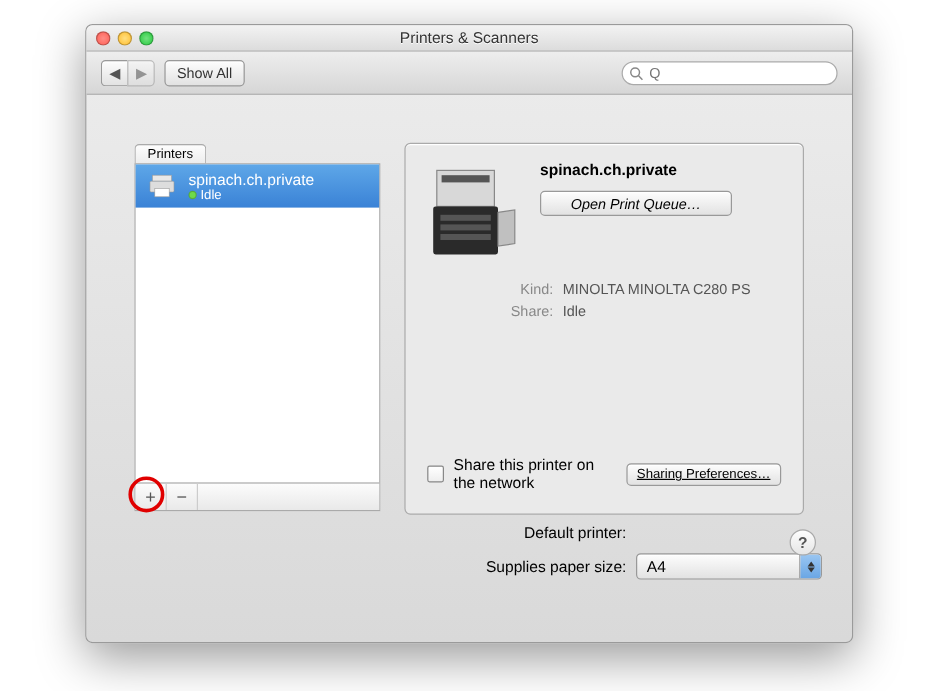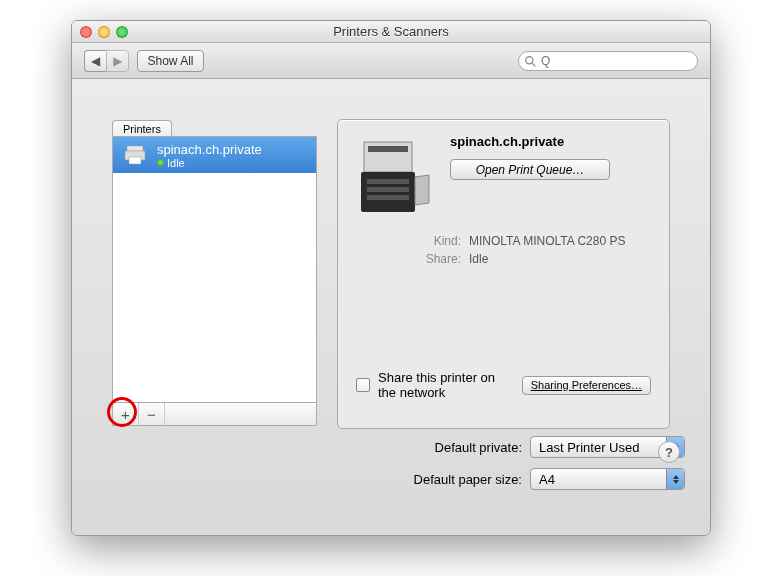--- a/index.html
+++ b/index.html
@@ -148,21 +148,21 @@
     padding:0 12px; margin-bottom:6px; width:160px;
     box-shadow: inset 0 1px 0 #fff;
     font-style: italic;
   }
   .info-grid { margin-top:10px; margin-left:30px; }
   .info-row { display:flex; font-size:12px; margin-bottom:4px; }
   .info-label { color:#888; width:75px; text-align:right; margin-right:8px; }
   .info-value { color:#555; }
 
   .share-row {
-    position:absolute; bottom:28px; left:18px; right:18px;
+    position:absolute; bottom:18px; left:18px; right:18px;
     display:flex; align-items:center; gap:8px;
   }
   .checkbox {
     width:14px; height:14px; border:1px solid #888; border-radius:2px;
     background:linear-gradient(#fff,#eee);
   }
   .share-label { font-size:13px; flex:1; }
   .share-btn {
     height:19px; font-size:11px; border:1px solid #999; border-radius:4px;
     background:linear-gradient(#fdfdfd,#e2e2e2); padding:0 8px;
@@ -301,31 +301,24 @@
         <div class="checkbox"></div>
         <div class="share-label">Share this printer on the network</div>
         <button class="share-btn">Sharing Preferences…</button>
       </div>
     </div>
 
   </div>
 
   <div class="defaults">
     <div class="def-row">
-      <div class="def-label">Default private:</div>
-      <div class="popup" style="max-width:225px">
-        <span>Last Printer Used</span>
-        <div class="popup-arrows">
-          <div class="pa-tri pa-up"></div>
-            <div class="pa-tri pa-dn"></div>
-        </div>
-      </div>
+      <div class="def-label">Default printer:</div>
     </div>
     <div class="def-row">
-      <div class="def-label">Default paper size:</div>
+      <div class="def-label">Supplies paper size:</div>
       <div class="popup" style="max-width:225px">
         <span>A4</span>
         <div class="popup-arrows">
           <div class="pa-tri pa-up"></div>
             <div class="pa-tri pa-dn"></div>
         </div>
       </div>
     </div>
   </div>
 

